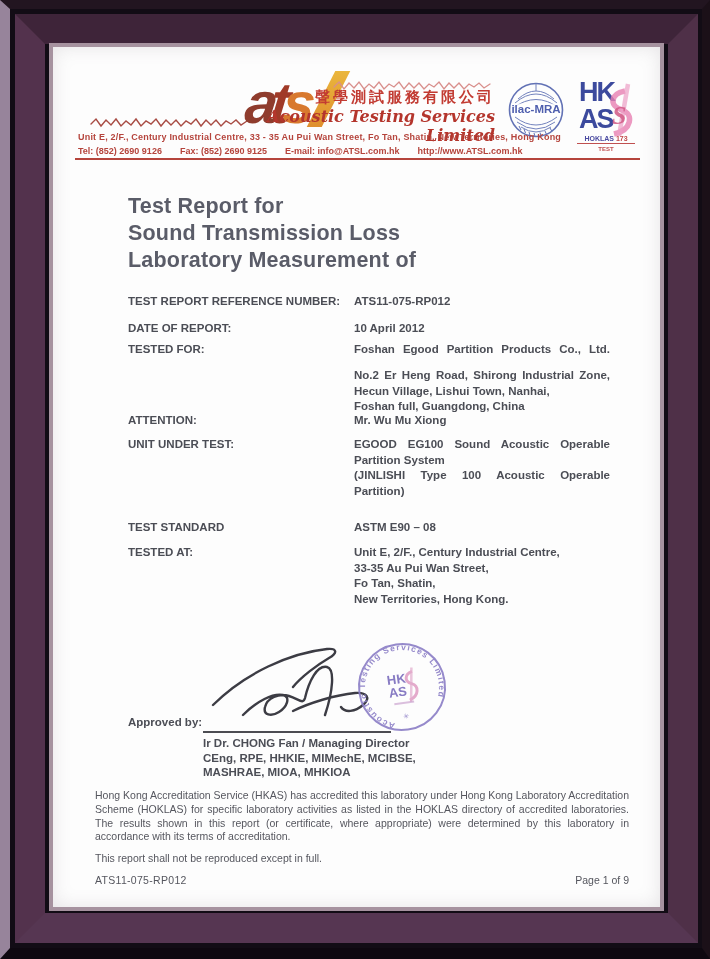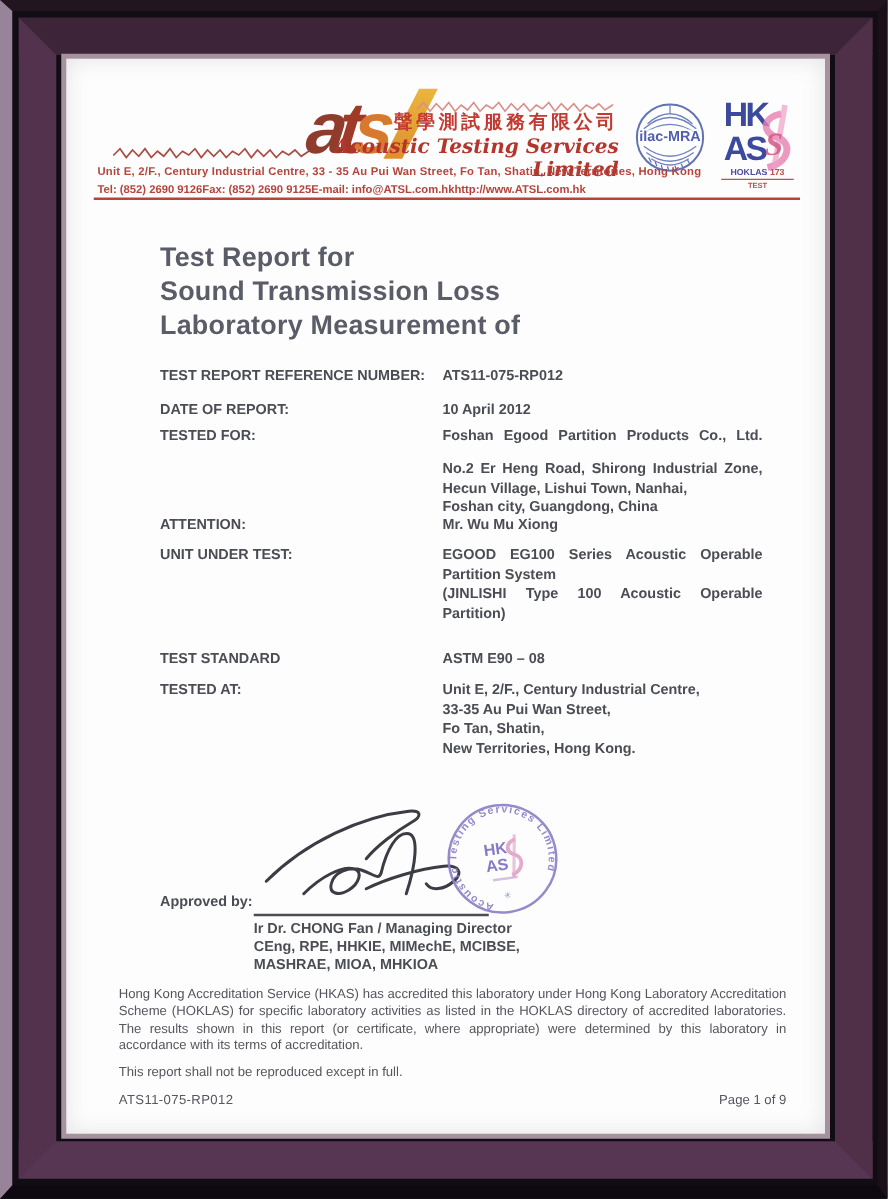--- a/index.html
+++ b/index.html
@@ -28,21 +28,21 @@
   .logo-t { color:#a03a28; }
   .logo-s { color:#d8792e; }
   .logo-slash { display:inline-block; width:15px; height:56px; margin-left:12px;
                 background:linear-gradient(#eab63c,#df8f2e); transform:skewX(-22deg); }
   .wave { stroke-linecap:round; fill:none; }
   .zh-line { left:252px; top:41px; width:190px; text-align:right; font-weight:bold;
              font-size:15px; letter-spacing:3px; color:#c23b32; }
   .en-line { left:212px; top:60px; width:230px; text-align:right; font-weight:bold; font-style:italic;
              font-size:16px; color:#b4352c; font-family:"DejaVu Serif", serif; }
   .addr-line { left:25px; top:85px; color:#b5443c; font-size:9px; font-weight:bold; letter-spacing:.2px; }
-  .contact-line { left:25px; top:99px; color:#b5443c; font-size:9px; font-weight:bold; display:flex; }
+  .contact-line { left:25px; top:99px; color:#b5443c; font-size:9px; font-weight:bold; display:flex; gap:18px; }
   .red-rule { left:22px; top:111px; width:565px; height:2px; background:#b5443c; }
   .ilac { left:454px; top:34px; }
   .hkas-logo { left:525px; top:31px; }
   .hoklas-line { left:524px; top:88px; width:58px; text-align:center; font-size:7px; font-weight:bold;
                  color:#4a4aa0; border-bottom:1px solid #c05050; padding-bottom:1px;}
   .hoklas-num { color:#c04848; }
   .test-line { left:524px; top:99px; width:58px; text-align:center; font-size:6px; color:#c05050; font-weight:bold; }
 
   
   .title { left:75px; top:146px; font-size:21.5px; font-weight:bold; color:#5a5c68; line-height:27px; letter-spacing:.2px; }
@@ -163,33 +163,33 @@
       <div class="lbl">TESTED FOR:</div>
       <div class="val">
           <span class="stretch">Foshan Egood Partition Products Co., Ltd.</span>
         </div>
     </div>
     <div class="abs row" style="top:321px;">
       <div class="lbl"></div>
       <div class="val">
         <span class="stretch">No.2 Er Heng Road, Shirong Industrial Zone,</span>
         <span>Hecun Village, Lishui Town, Nanhai,</span>
-        <span>Foshan city, Guangdong, China</span>
+        <span>Foshan full, Guangdong, China</span>
       </div>
     </div>
     <div class="abs row" style="top:366px;">
       <div class="lbl">ATTENTION:</div>
       <div class="val">
           <span>Mr. Wu Mu Xiong</span>
         </div>
     </div>
     <div class="abs row" style="top:390px;">
       <div class="lbl">UNIT UNDER TEST:</div>
       <div class="val">
-        <span class="stretch">EGOOD EG100 Series Acoustic Operable</span>
+        <span class="stretch">EGOOD EG100 Sound Acoustic Operable</span>
         <span>Partition System</span>
         <span class="stretch">(JINLISHI Type 100 Acoustic Operable</span>
         <span>Partition)</span>
       </div>
     </div>
     <div class="abs row" style="top:473px;">
       <div class="lbl">TEST STANDARD</div>
       <div class="val">
           <span>ASTM E90 – 08</span>
         </div>

